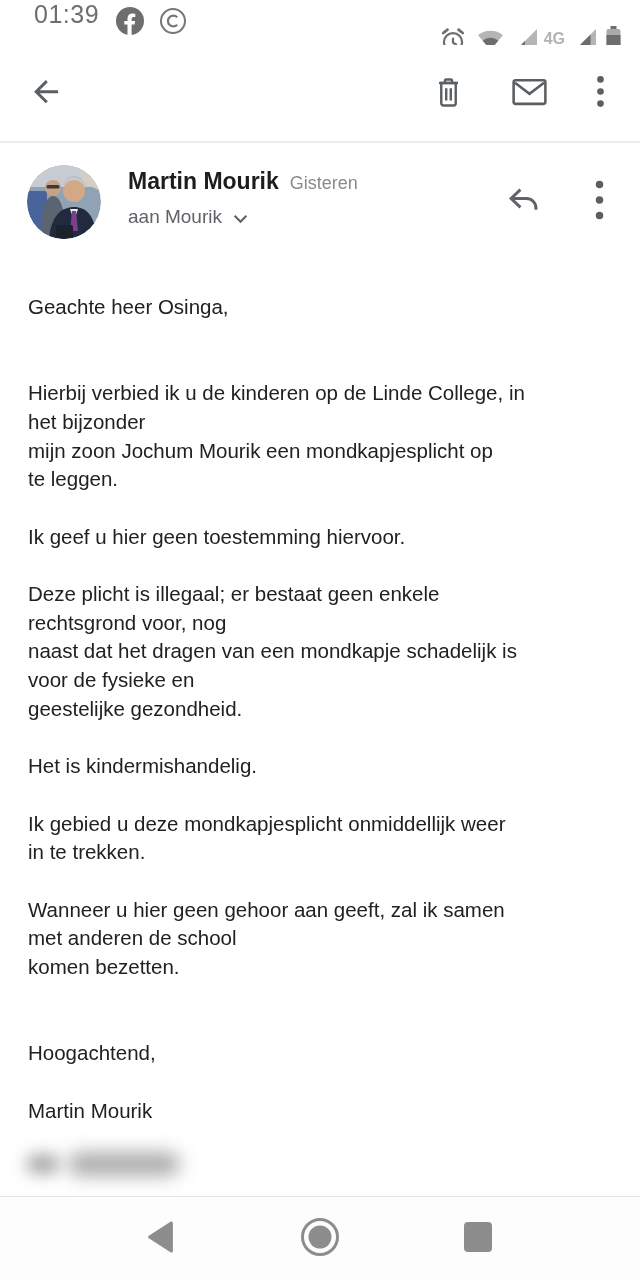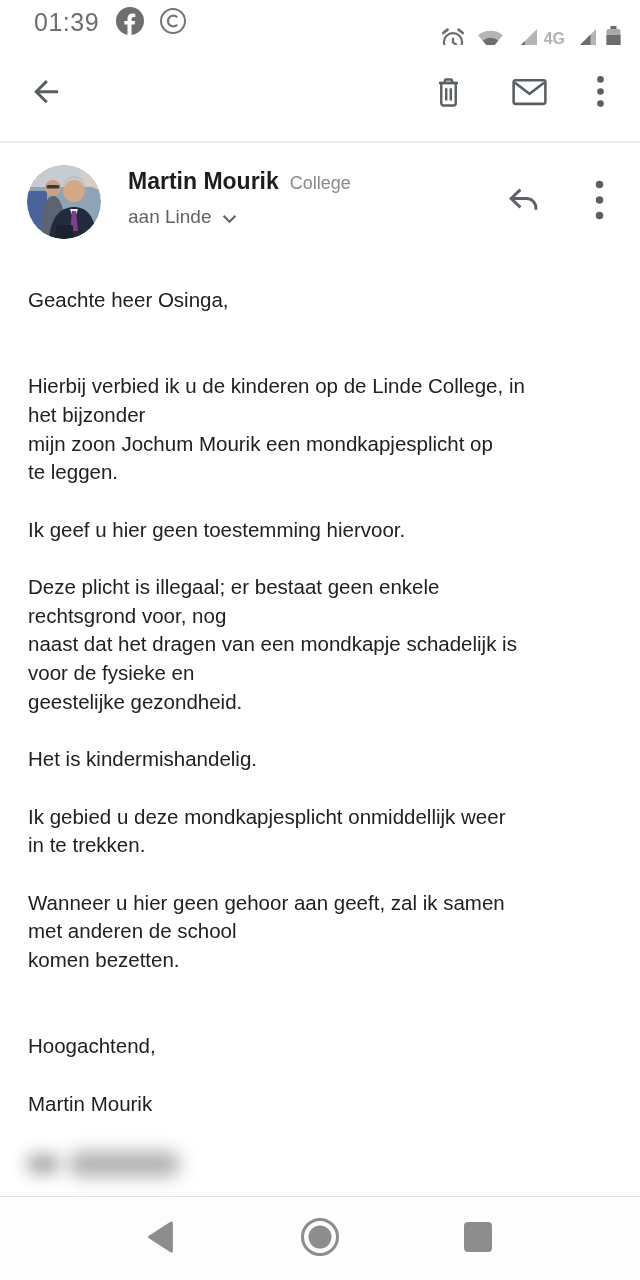--- a/index.html
+++ b/index.html
@@ -3,21 +3,21 @@
 <meta charset="utf-8">
 <style>
   html,body{margin:0;padding:0;background:#555;}
   #screen{
     position:relative;width:640px;height:1280px;background:#ffffff;
     font-family:"Liberation Sans","DejaVu Sans",sans-serif;
     overflow:hidden;margin:0 auto;
   }
   
   .status-bar{position:absolute;top:0;left:0;width:640px;height:45px;
-    display:flex;align-items:center;}
+    display:flex;}
   .status-time{margin-left:34px;font-size:25px;color:#6e6e6e;letter-spacing:.5px;}
   .notif-icons{display:flex;align-items:center;gap:14px;margin-left:16px;}
   .sys-icons{margin-left:auto;display:flex;align-items:center;gap:9px;margin-right:18px;margin-top:40px;}
   .net-label{font-size:16px;color:#b3b3b3;font-weight:bold;margin:-8px -2px 0 -2px;}
   
   .toolbar{position:absolute;top:45px;left:0;width:640px;height:96px;
     display:flex;align-items:center;background:#fff;}
   .tb-back{margin-left:31px;}
   .tb-right{margin-left:auto;display:flex;align-items:center;gap:48px;margin-right:34px;}
   .icon-btn{display:flex;align-items:center;justify-content:center;cursor:pointer;background:none;border:none;padding:0;}
@@ -28,21 +28,21 @@
   .hdr-text{position:absolute;left:128px;top:25px;}
   .hdr-row1{display:flex;align-items:baseline;}
   .sender-name{font-size:23px;font-weight:bold;color:#1d1d1f;}
   .sender-date{font-size:18px;color:#8a8a8a;margin-left:11px;}
   .hdr-row2{display:flex;align-items:center;margin-top:11px;cursor:pointer;}
   .recipient{font-size:19px;color:#5f6368;}
   .chev{margin-left:11px;margin-top:3px;}
   .hdr-reply{position:absolute;left:506px;top:40px;}
   .hdr-more{position:absolute;left:588px;top:34px;padding:2px 6px;}
   
-  .body-text{position:absolute;left:28px;top:286px;width:596px;
+  .body-text{position:absolute;left:28px;top:293px;width:596px;
     font-size:20.5px;line-height:28.7px;color:#202124;white-space:pre;}
   
   .redacted{position:absolute;left:24px;top:1144px;width:170px;height:44px;}
   .redacted .b1{position:absolute;left:2px;top:10px;width:34px;height:20px;background:#949494;border-radius:10px;filter:blur(8px);opacity:.8;}
   .redacted .b2{position:absolute;left:44px;top:8px;width:112px;height:24px;background:#989898;border-radius:12px;filter:blur(9px);opacity:.8;}
   
   .nav-divider{position:absolute;top:1196px;left:0;width:640px;height:1px;background:#e3e3e3;}
   .nav-bar{position:absolute;top:1197px;left:0;width:640px;height:83px;background:#fdfdfd;}
   .nav-btn{position:absolute;top:0;width:120px;height:83px;display:flex;align-items:center;justify-content:center;cursor:pointer;background:none;border:none;}
   .nav-back{left:100px;} .nav-home{left:260px;} .nav-recents{left:418px;}
@@ -166,24 +166,24 @@
           <path d="M22 74 C24 50 35 42 47 42 C59 42 68 50 70 74 Z" fill="#222b3e"></path>
           <polygon points="43,44 51,44 47,56" fill="#e9e9e9"></polygon>
           <polygon points="45,46 49,46 51,66 43,66" fill="#7d3f8c"></polygon>
           <rect x="29" y="60" width="17" height="14" rx="2" fill="#1c212b"></rect>
         </g>
       </svg>
     </span>
     <div class="hdr-text">
       <div class="hdr-row1">
         <span class="sender-name">Martin Mourik</span>
-        <span class="sender-date">College</span>
+        <span class="sender-date">Gisteren</span>
       </div>
       <div class="hdr-row2">
-        <span class="recipient">aan Linde</span>
+        <span class="recipient">aan Mourik</span>
         <span class="chev">
           <svg width="15" height="10" viewBox="0 0 14 9">
               <path d="M1.5 1.5 7 7 12.5 1.5" fill="none" stroke="#5f6368" stroke-width="2"></path>
             </svg>
         </span>
       </div>
     </div>
     <button class="icon-btn hdr-reply">
       <span>
         <svg width="36" height="31" viewBox="0 0 30 26" fill="none" stroke="#5f6368" stroke-width="2.5">

